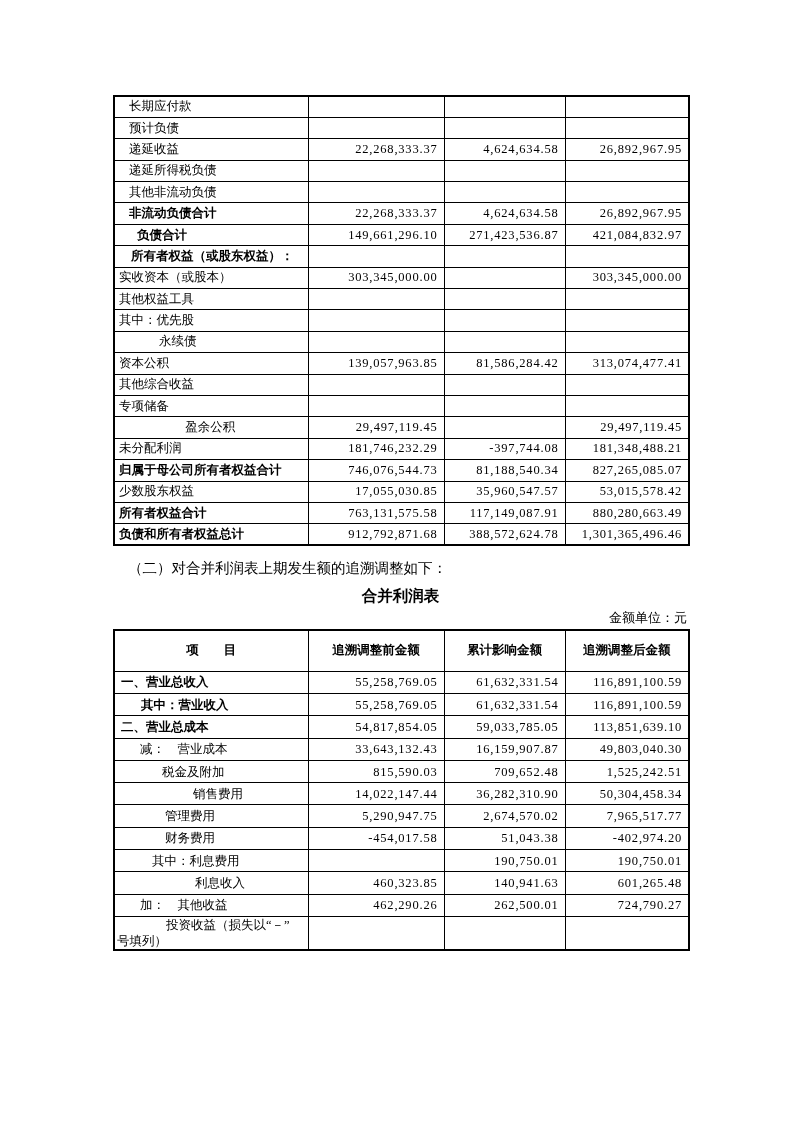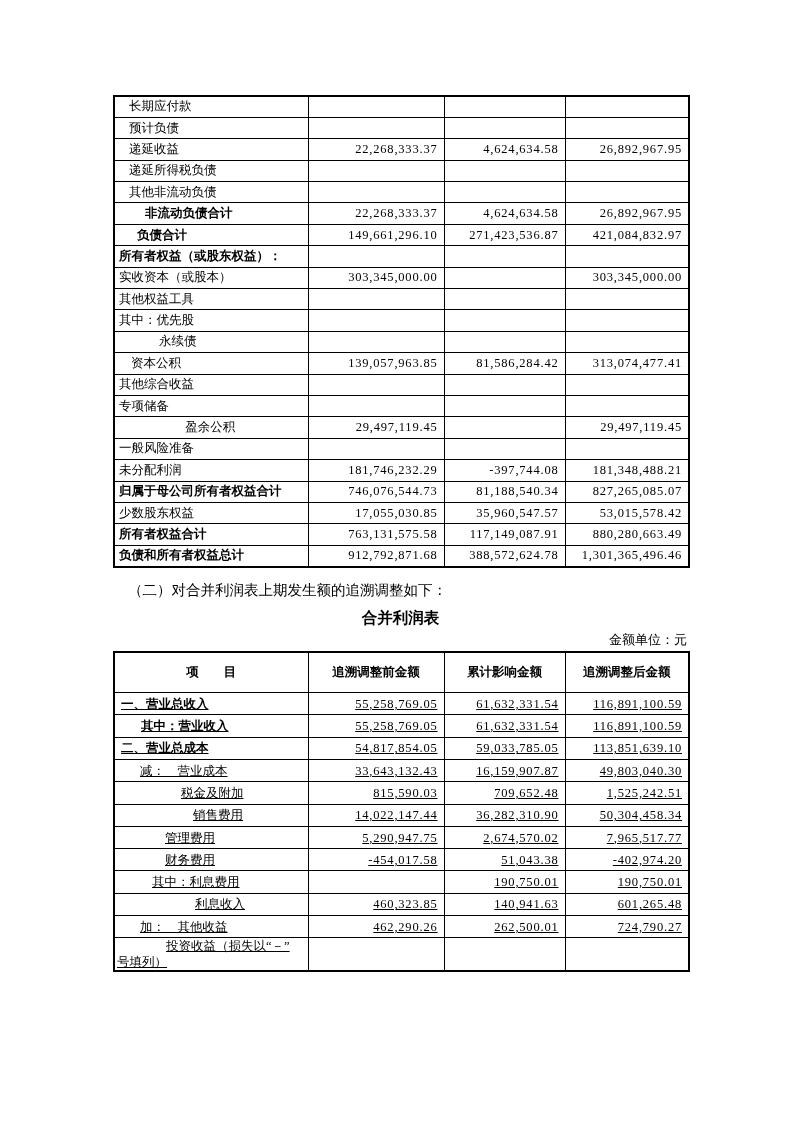--- a/index.html
+++ b/index.html
@@ -26,21 +26,21 @@
     border: 2px solid #000;
   }
   table.fin td, table.fin th {
     border: 1px solid #000;
     font-size: 12.5px;
     padding: 0 6px 0 2px;
     overflow: hidden;
     vertical-align: middle;
   }
   #t1 td { height: 21.4px; line-height: 15px; }
-  #t2 td { height: 22.3px; line-height: 16px; text-decoration: underline; }
+  #t2 td { height: 22.3px; line-height: 16px; }
   #t2 th {
     height: 41px;
     font-weight: bold;
     text-align: center;
     padding: 0 2px;
     font-size: 12.5px;
   }
   td.lbl { text-align: left; }
   td.num {
     text-align: right;
@@ -112,33 +112,33 @@
             <td class="num"></td>
             <td class="num"></td>
           </tr>
           <tr>
             <td class="lbl" style="padding-left: 14px;">其他非流动负债</td>
             <td class="num"></td>
             <td class="num"></td>
             <td class="num"></td>
           </tr>
           <tr>
-            <td class="lbl b" style="padding-left: 30px;">非流动负债合计</td>
+            <td class="lbl b" style="padding-left: 14px;">非流动负债合计</td>
             <td class="num">22,268,333.37</td>
             <td class="num">4,624,634.58</td>
             <td class="num">26,892,967.95</td>
           </tr>
           <tr>
             <td class="lbl b" style="padding-left: 22px;">负债合计</td>
             <td class="num">149,661,296.10</td>
             <td class="num">271,423,536.87</td>
             <td class="num">421,084,832.97</td>
           </tr>
           <tr>
-            <td class="lbl b" style="padding-left: 4px;">所有者权益（或股东权益）：</td>
+            <td class="lbl b" style="padding-left: 16px;">所有者权益（或股东权益）：</td>
             <td class="num"></td>
             <td class="num"></td>
             <td class="num"></td>
           </tr>
           <tr>
             <td class="lbl" style="padding-left: 4px;">实收资本（或股本）</td>
             <td class="num">303,345,000.00</td>
             <td class="num"></td>
             <td class="num">303,345,000.00</td>
           </tr>
@@ -154,21 +154,21 @@
             <td class="num"></td>
             <td class="num"></td>
           </tr>
           <tr>
             <td class="lbl" style="padding-left: 44px;">永续债</td>
             <td class="num"></td>
             <td class="num"></td>
             <td class="num"></td>
           </tr>
           <tr>
-            <td class="lbl" style="padding-left: 16px;">资本公积</td>
+            <td class="lbl" style="padding-left: 4px;">资本公积</td>
             <td class="num">139,057,963.85</td>
             <td class="num">81,586,284.42</td>
             <td class="num">313,074,477.41</td>
           </tr>
           <tr>
             <td class="lbl" style="padding-left: 4px;">其他综合收益</td>
             <td class="num"></td>
             <td class="num"></td>
             <td class="num"></td>
           </tr>
@@ -176,26 +176,20 @@
             <td class="lbl" style="padding-left: 4px;">专项储备</td>
             <td class="num"></td>
             <td class="num"></td>
             <td class="num"></td>
           </tr>
           <tr>
             <td class="lbl" style="padding-left: 4px; text-align: center;">盈余公积</td>
             <td class="num">29,497,119.45</td>
             <td class="num"></td>
             <td class="num">29,497,119.45</td>
-          </tr>
-          <tr>
-            <td class="lbl" style="padding-left: 4px;">一般风险准备</td>
-            <td class="num"></td>
-            <td class="num"></td>
-            <td class="num"></td>
           </tr>
           <tr>
             <td class="lbl" style="padding-left: 4px;">未分配利润</td>
             <td class="num">181,746,232.29</td>
             <td class="num">-397,744.08</td>
             <td class="num">181,348,488.21</td>
           </tr>
           <tr>
             <td class="lbl b" style="padding-left: 4px;">归属于母公司所有者权益合计</td>
             <td class="num">746,076,544.73</td>
@@ -261,21 +255,21 @@
             <td class="num">59,033,785.05</td>
             <td class="num">113,851,639.10</td>
           </tr>
           <tr>
             <td class="lbl" style="padding-left: 25px;">减：　营业成本</td>
             <td class="num">33,643,132.43</td>
             <td class="num">16,159,907.87</td>
             <td class="num">49,803,040.30</td>
           </tr>
           <tr>
-            <td class="lbl" style="padding-left: 66px;">税金及附加</td>
+            <td class="lbl" style="padding-left: 47px;">税金及附加</td>
             <td class="num">815,590.03</td>
             <td class="num">709,652.48</td>
             <td class="num">1,525,242.51</td>
           </tr>
           <tr>
             <td class="lbl" style="padding-left: 78px;">销售费用</td>
             <td class="num">14,022,147.44</td>
             <td class="num">36,282,310.90</td>
             <td class="num">50,304,458.34</td>
           </tr>

